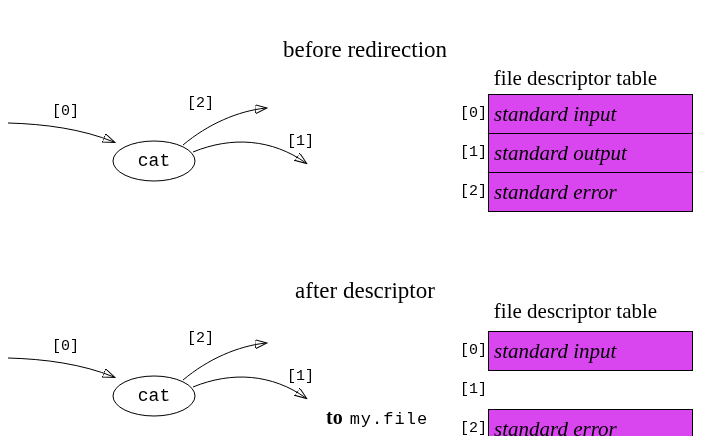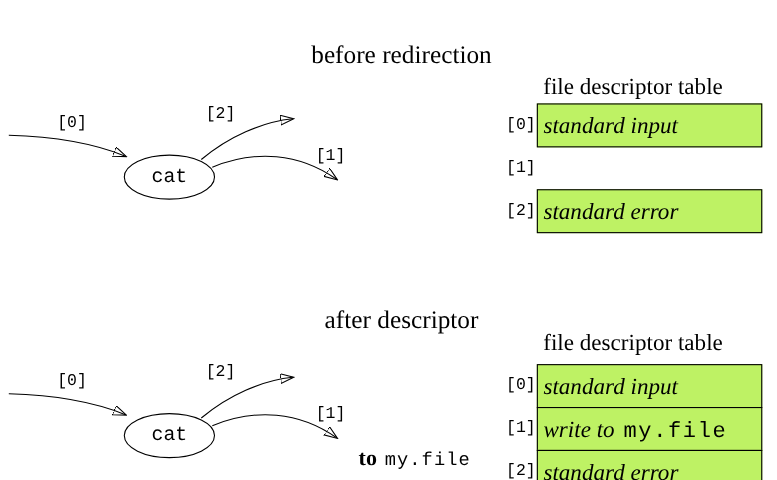--- a/index.html
+++ b/index.html
@@ -41,21 +41,21 @@
     width: 29px; text-align: right; padding-right: 1px;
     font-family: "Liberation Mono", monospace;
     font-size: 15px; line-height: 40px;
   }
   .tcell {
     width: 205px; height: 40px; box-sizing: border-box;
     border: 1px solid #000000;
     padding-left: 5px;
     font-family: "Liberation Serif", serif;
     font-style: italic; font-size: 21px; line-height: 38px;
-    background: #bef264;
+    background: #d946ef;
     overflow: hidden;
   }
   .cell-mono {
     font-style: normal;
     font-family: "Liberation Mono", monospace;
     font-size: 20px; letter-spacing: 1.5px; margin-left: 8px;
   }
   .redirect-label { left: 326px; top: 378px; }
   .redirect-prefix { font-size: 20px; font-family: "Liberation Serif", serif; font-weight: bold; }
   .redirect-file {
@@ -101,20 +101,21 @@
 
   <div class="abs table-title" style="top:38px">file descriptor table</div>
 
   <div class="fdtable" style="top:66px">
     <div class="trow">
       <div class="tindex">[0]</div>
       <div class="tcell">standard input</div>
     </div>
     <div class="trow">
       <div class="tindex">[1]</div>
+      <div class="tcell">standard output</div>
     </div>
     <div class="trow">
       <div class="tindex">[2]</div>
       <div class="tcell">standard error</div>
     </div>
   </div>
 
   <div class="abs section-title" style="top:249px">after descriptor</div>
 
   <div class="abs fdlabel" style="left:52px;top:311px">[0]</div>
@@ -128,23 +129,20 @@
 
   <div class="abs table-title" style="top:271px">file descriptor table</div>
 
   <div class="fdtable" style="top:303px">
     <div class="trow">
       <div class="tindex">[0]</div>
       <div class="tcell">standard input</div>
     </div>
     <div class="trow">
       <div class="tindex">[1]</div>
-      <div class="tcell">
-        <span>write to</span><span class="cell-mono">my.file</span>
-      </div>
     </div>
     <div class="trow">
       <div class="tindex">[2]</div>
       <div class="tcell">standard error</div>
     </div>
   </div>
 
 </div>
 
 </body></html>

